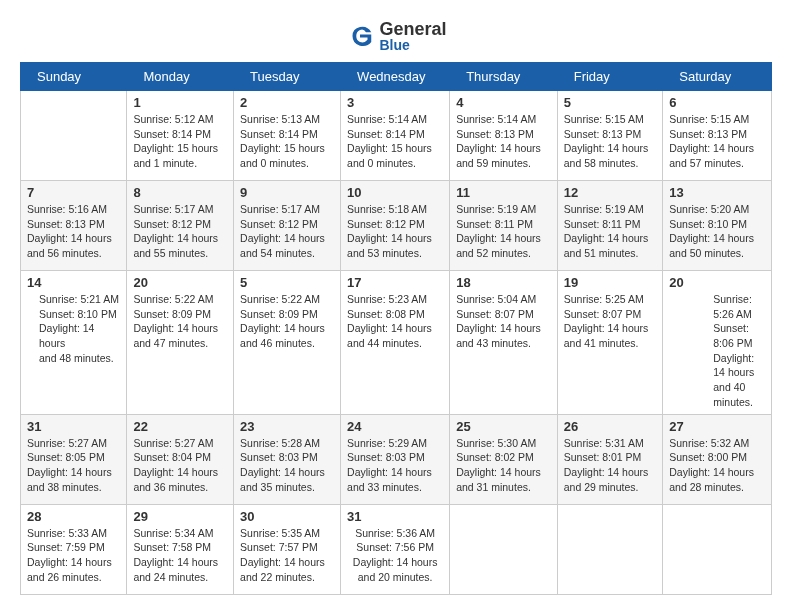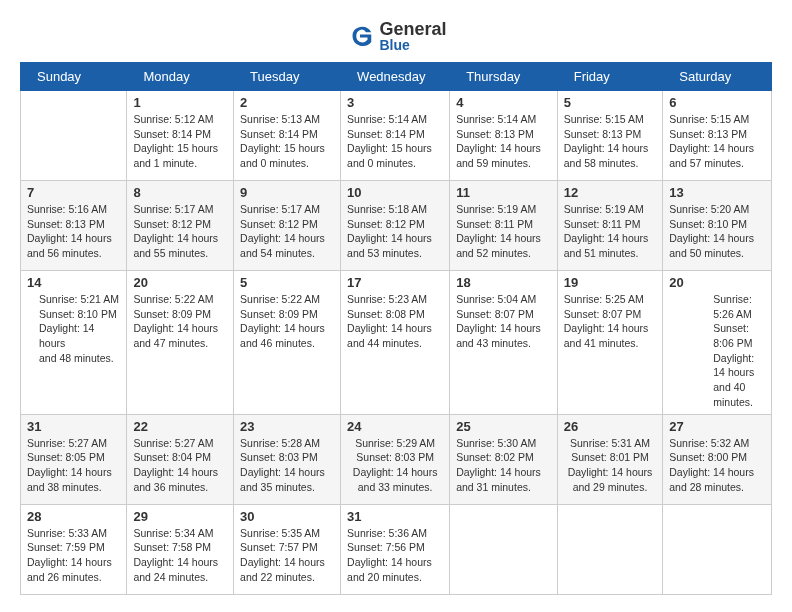--- a/index.html
+++ b/index.html
@@ -286,35 +286,35 @@
         </td>
         <td>
           <span class="day-number">23</span>
           <div class="day-info" style="white-space: pre-line;">Sunrise: 5:28 AM
 Sunset: 8:03 PM
 Daylight: 14 hours
 and 35 minutes.</div>
         </td>
         <td>
           <span class="day-number">24</span>
-          <div class="day-info" style="white-space: pre-line; text-align: center;">Sunrise: 5:29 AM
+          <div class="day-info" style="white-space: pre-line;">Sunrise: 5:29 AM
 Sunset: 8:03 PM
 Daylight: 14 hours
 and 33 minutes.</div>
         </td>
         <td>
           <span class="day-number">25</span>
           <div class="day-info" style="white-space: pre-line;">Sunrise: 5:30 AM
 Sunset: 8:02 PM
 Daylight: 14 hours
 and 31 minutes.</div>
         </td>
         <td>
           <span class="day-number">26</span>
-          <div class="day-info" style="white-space: pre-line; text-align: center;">Sunrise: 5:31 AM
+          <div class="day-info" style="white-space: pre-line;">Sunrise: 5:31 AM
 Sunset: 8:01 PM
 Daylight: 14 hours
 and 29 minutes.</div>
         </td>
         <td>
           <span class="day-number">27</span>
           <div class="day-info" style="white-space: pre-line;">Sunrise: 5:32 AM
 Sunset: 8:00 PM
 Daylight: 14 hours
 and 28 minutes.</div>
@@ -337,21 +337,21 @@
         </td>
         <td>
           <span class="day-number">30</span>
           <div class="day-info" style="white-space: pre-line;">Sunrise: 5:35 AM
 Sunset: 7:57 PM
 Daylight: 14 hours
 and 22 minutes.</div>
         </td>
         <td>
           <span class="day-number">31</span>
-          <div class="day-info" style="white-space: pre-line;">Sunrise: 5:36 AM
+          <div class="day-info" style="white-space: pre-line; text-align: center;">Sunrise: 5:36 AM
 Sunset: 7:56 PM
 Daylight: 14 hours
 and 20 minutes.</div>
         </td>
         <td class="empty-cell"></td>
         <td class="empty-cell"></td>
         <td class="empty-cell"></td>
       </tr>
     </tbody>
 </table>

